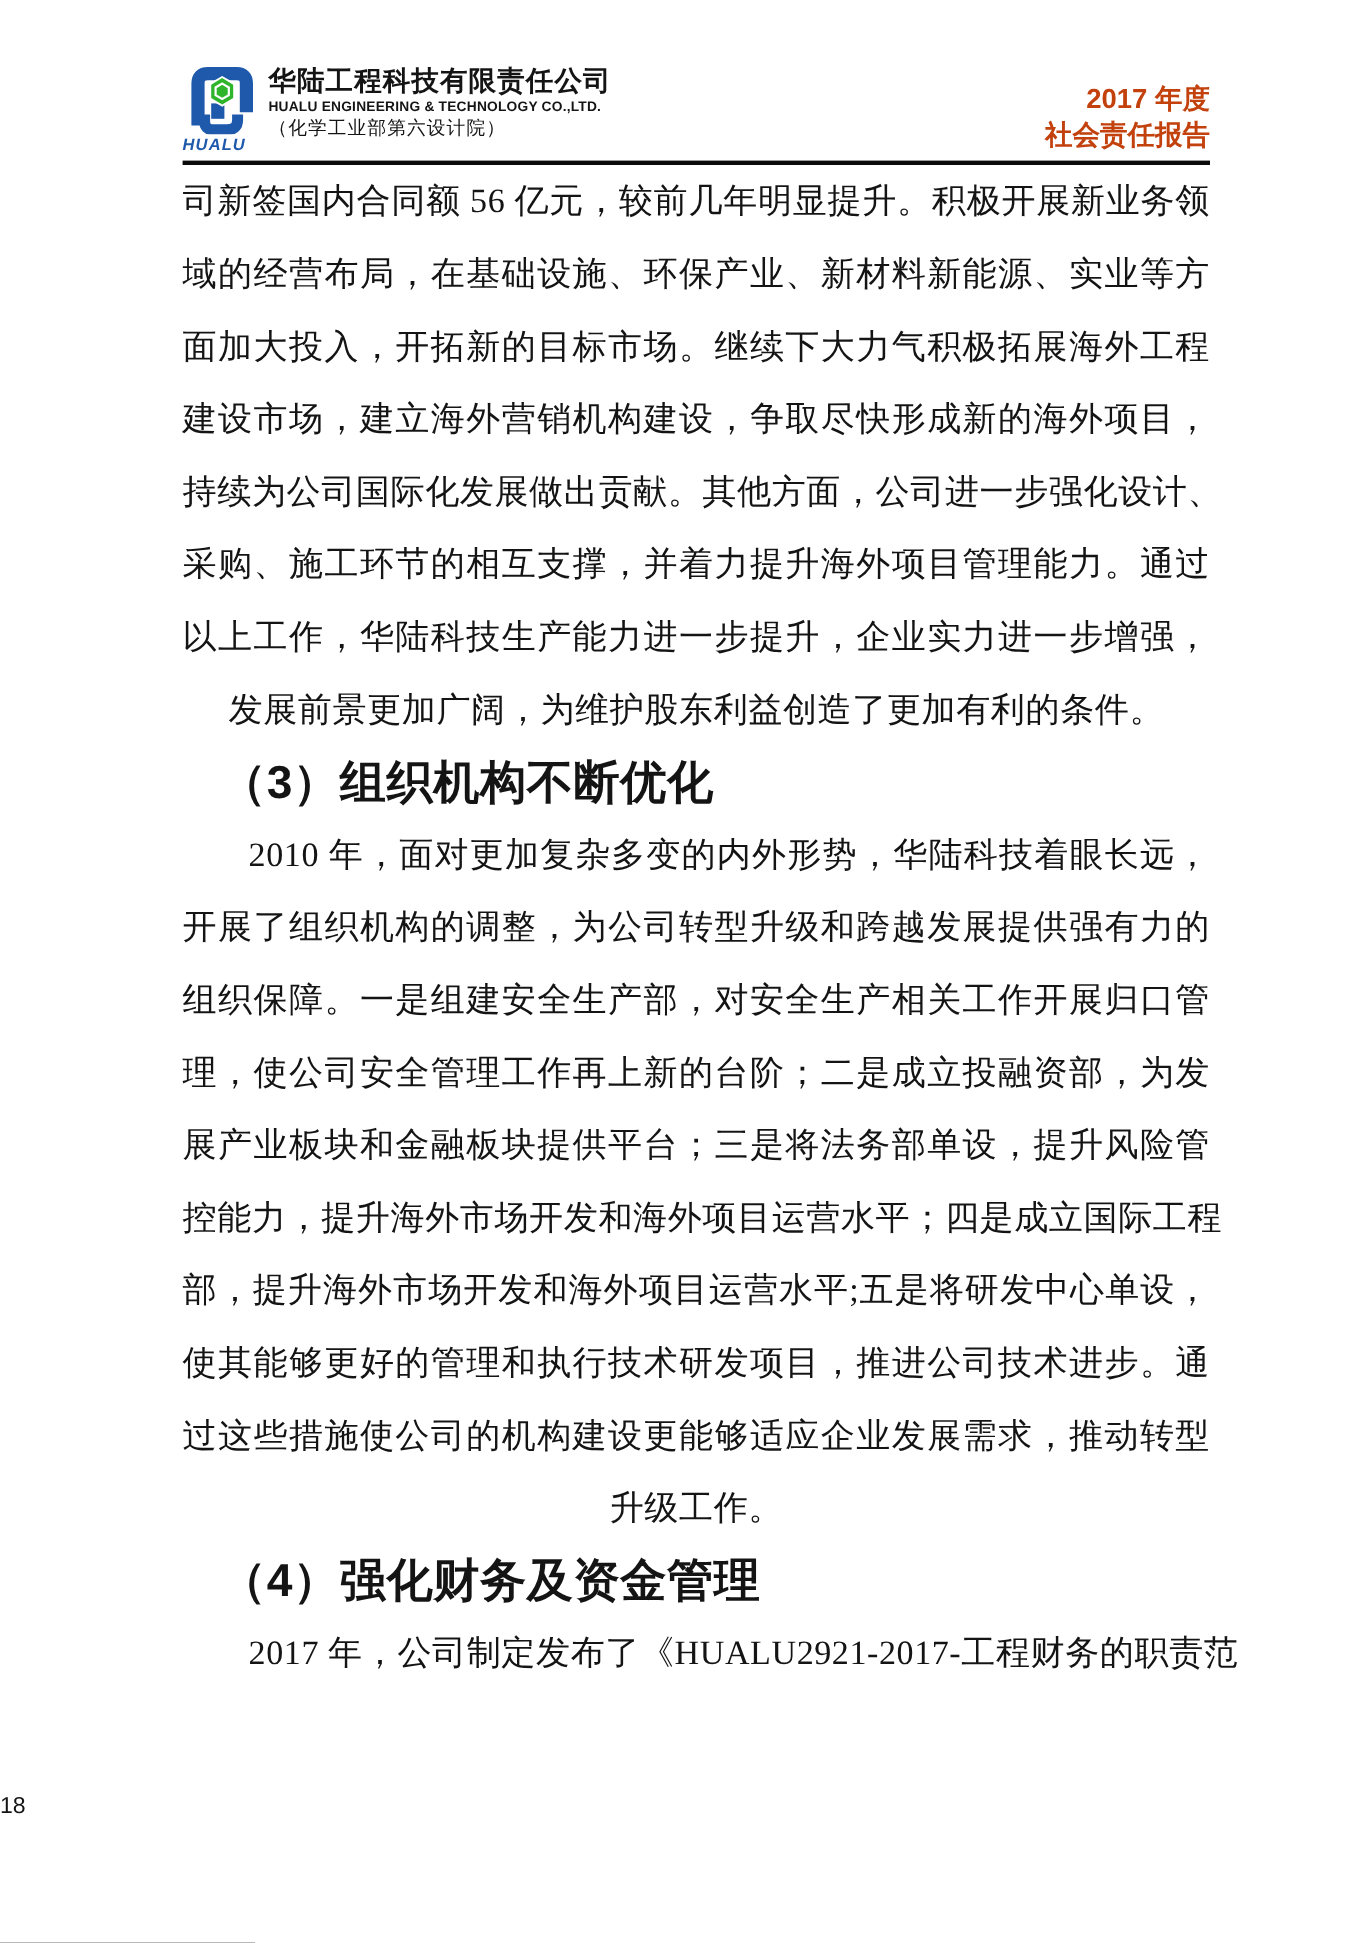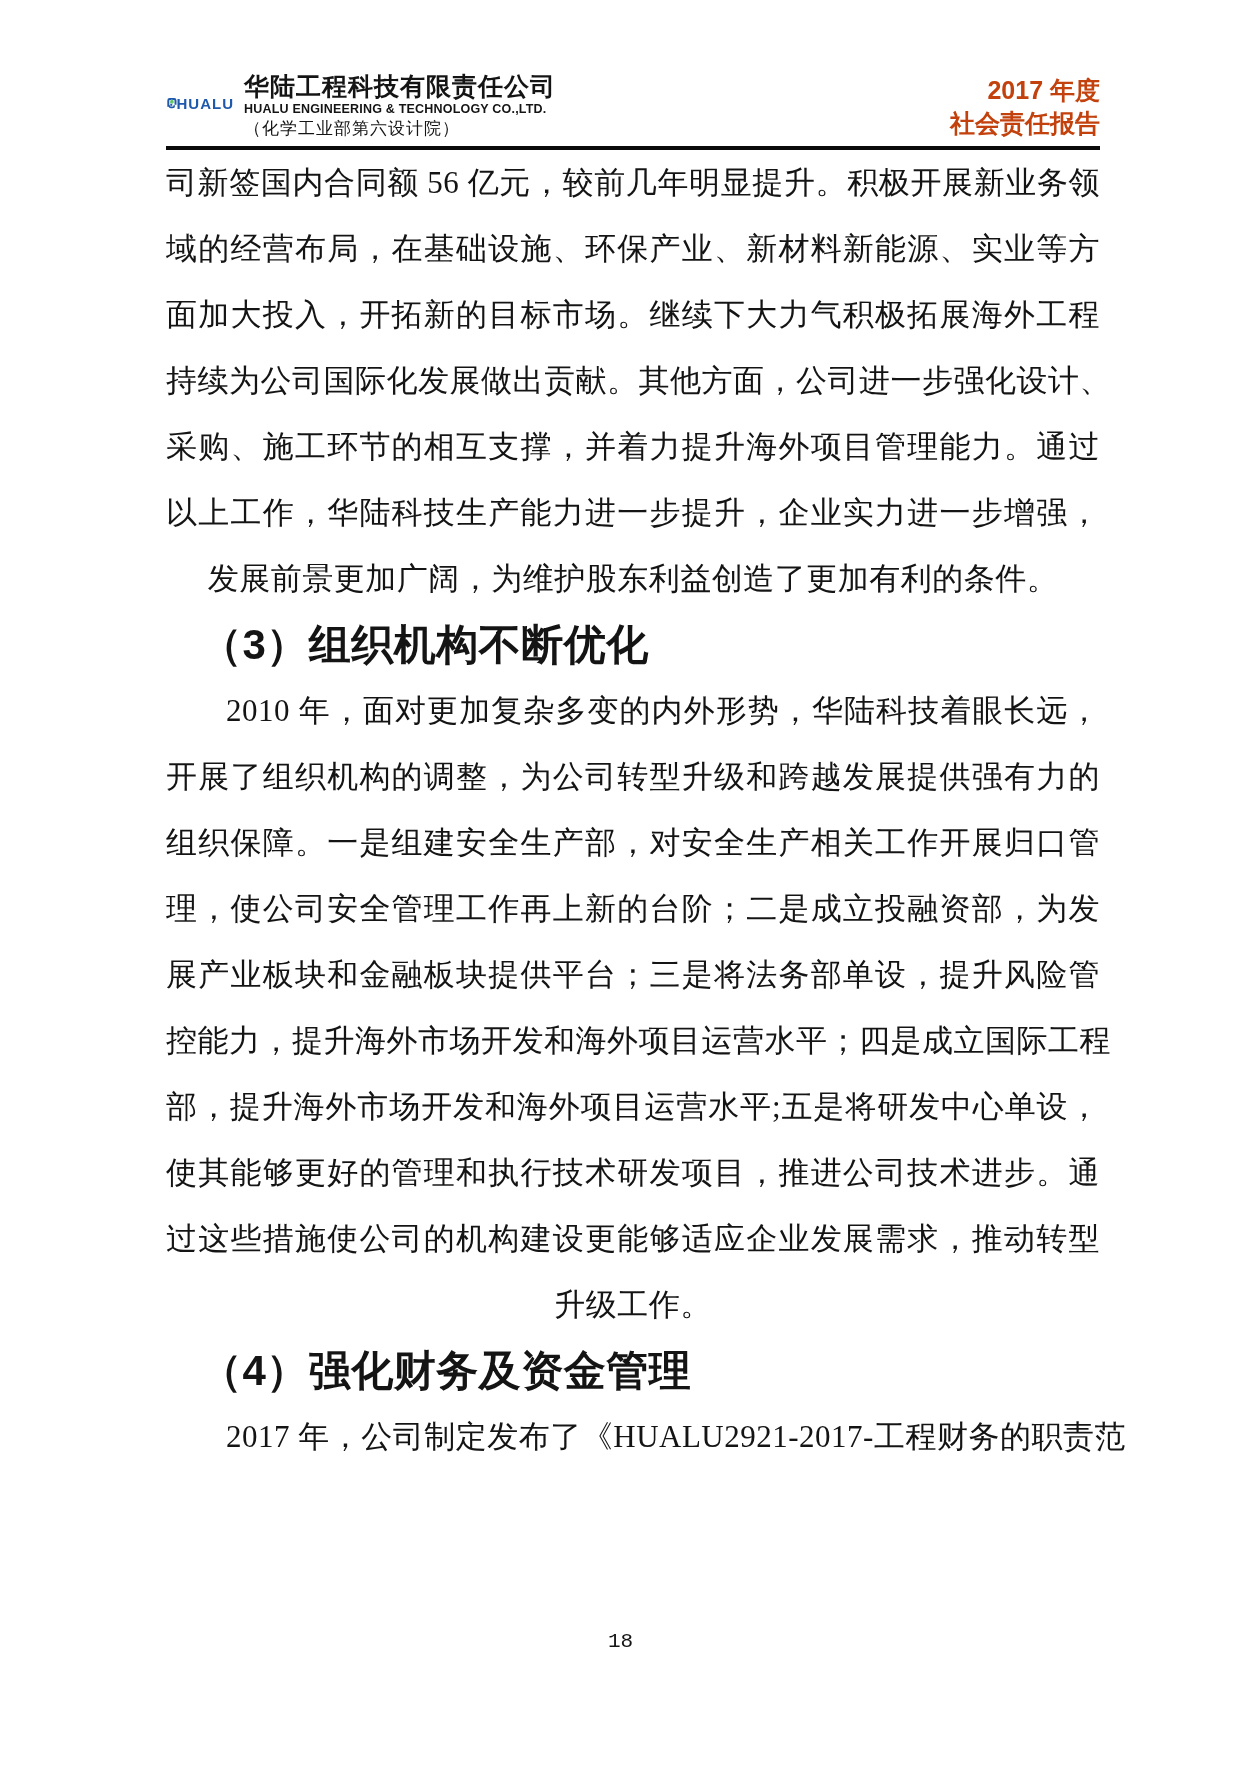--- a/index.html
+++ b/index.html
@@ -18,21 +18,21 @@
     position:absolute;top:0;left:166px;right:141px;
     height:150px;
     border-bottom:4px solid #0a0a0a;
     box-sizing:border-box;
   }
   .header-inner{
     position:absolute;left:0;right:0;bottom:6px;
     display:flex;justify-content:space-between;align-items:flex-end;
   }
   .logo-group{display:flex;align-items:flex-start;}
-  .logo-mark{width:68px;display:flex;flex-direction:row;align-items:center;}
+  .logo-mark{width:68px;display:flex;flex-direction:column;font-style:italic;}
   .logo-mark svg{display:block;}
   .logo-word{
     font-family:"Liberation Sans","DejaVu Sans",sans-serif;
     font-weight:bold;font-size:15px;letter-spacing:1px;
     margin-top:1px;
   }
   .company-block{margin-left:10px;font-family:"Liberation Sans","DejaVu Sans",sans-serif;}
   .company-cn{font-size:25px;font-weight:bold;line-height:29px;letter-spacing:1px;}
   .company-en{font-size:12.5px;font-weight:bold;line-height:16px;letter-spacing:0.2px;}
   .company-sub{font-size:17px;line-height:23px;letter-spacing:1px;}
@@ -61,23 +61,23 @@
   .heading{
     height:66px;line-height:66px;
     font-size:42px;font-weight:bold;
     font-family:"Liberation Sans","DejaVu Sans",sans-serif;
     text-indent:34px;white-space:nowrap;
     letter-spacing:0.5px;
   }
   
   .footer{
     position:absolute;left:0;right:0;top:1630px;
-    text-align:center;
+    text-align:left;
     font-size:21px;
-    font-family:Liberation Mono, monospace;
+    font-family:Liberation Sans, sans-serif;
   }
 </style>
 </head>
 <body>
 
 <div class="page">
 
   <div class="header">
     <div class="header-inner">
       <div class="logo-group">
@@ -104,20 +104,21 @@
         <div>2017 年度</div>
         <div>社会责任报告</div>
       </div>
     </div>
   </div>
 
   <div class="doc-body">
       <div class="line fill">司新签国内合同额 56 亿元，较前几年明显提升。积极开展新业务领</div>
       <div class="line fill">域的经营布局，在基础设施、环保产业、新材料新能源、实业等方</div>
       <div class="line fill">面加大投入，开拓新的目标市场。继续下大力气积极拓展海外工程</div>
+      <div class="line fill">建设市场，建立海外营销机构建设，争取尽快形成新的海外项目，</div>
       <div class="line fill">持续为公司国际化发展做出贡献。其他方面，公司进一步强化设计、</div>
       <div class="line fill">采购、施工环节的相互支撑，并着力提升海外项目管理能力。通过</div>
       <div class="line fill">以上工作，华陆科技生产能力进一步提升，企业实力进一步增强，</div>
       <div class="line">发展前景更加广阔，为维护股东利益创造了更加有利的条件。</div>
       <div class="heading">（3）组织机构不断优化</div>
       <div class="line fill indent">2010 年，面对更加复杂多变的内外形势，华陆科技着眼长远，</div>
       <div class="line fill">开展了组织机构的调整，为公司转型升级和跨越发展提供强有力的</div>
       <div class="line fill">组织保障。一是组建安全生产部，对安全生产相关工作开展归口管</div>
       <div class="line fill">理，使公司安全管理工作再上新的台阶；二是成立投融资部，为发</div>
       <div class="line fill">展产业板块和金融板块提供平台；三是将法务部单设，提升风险管</div>

